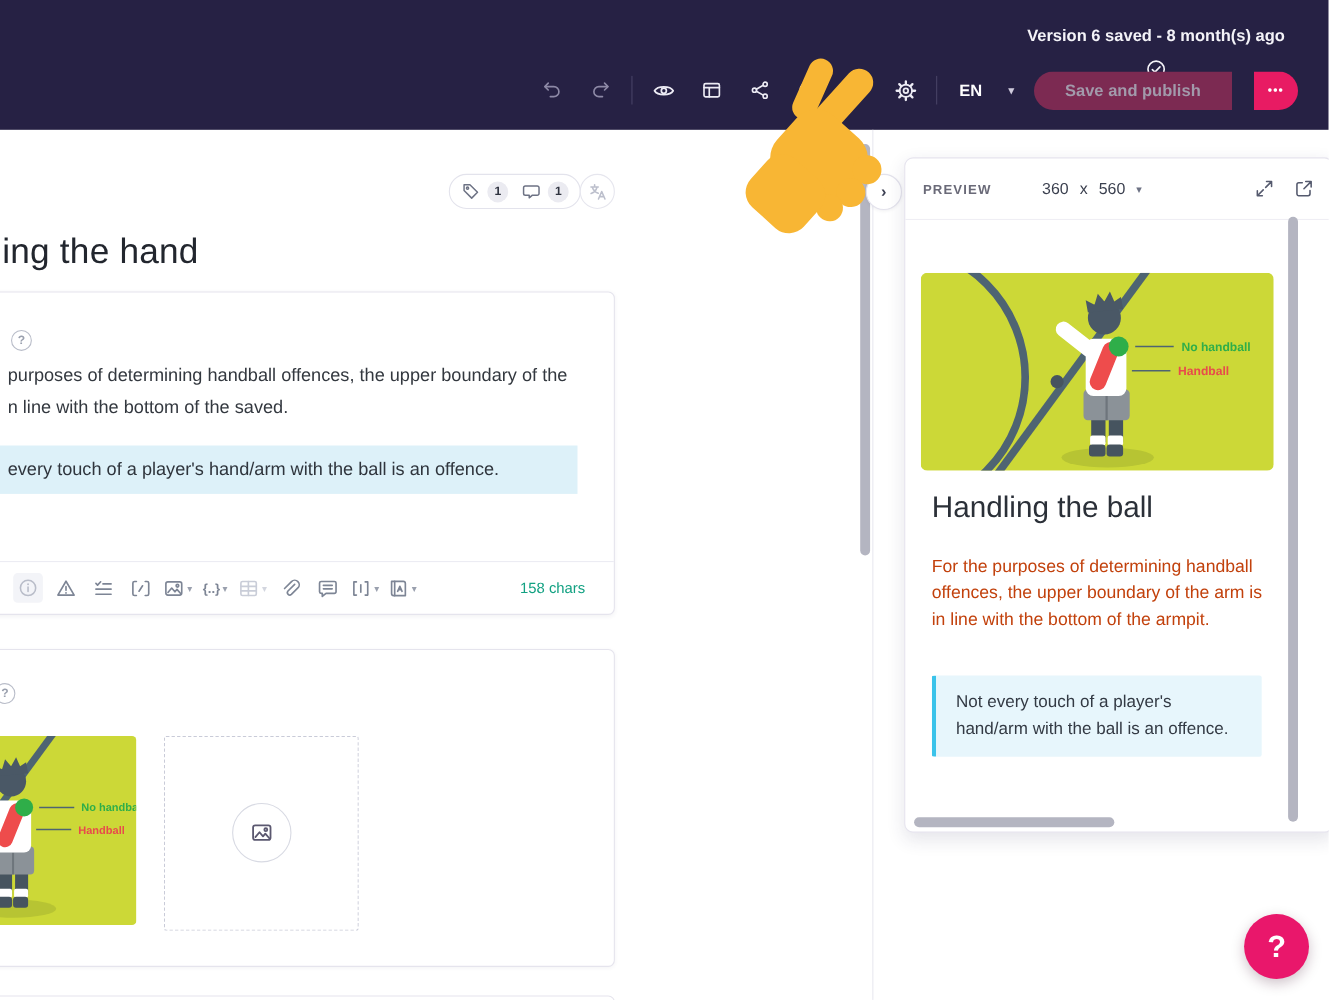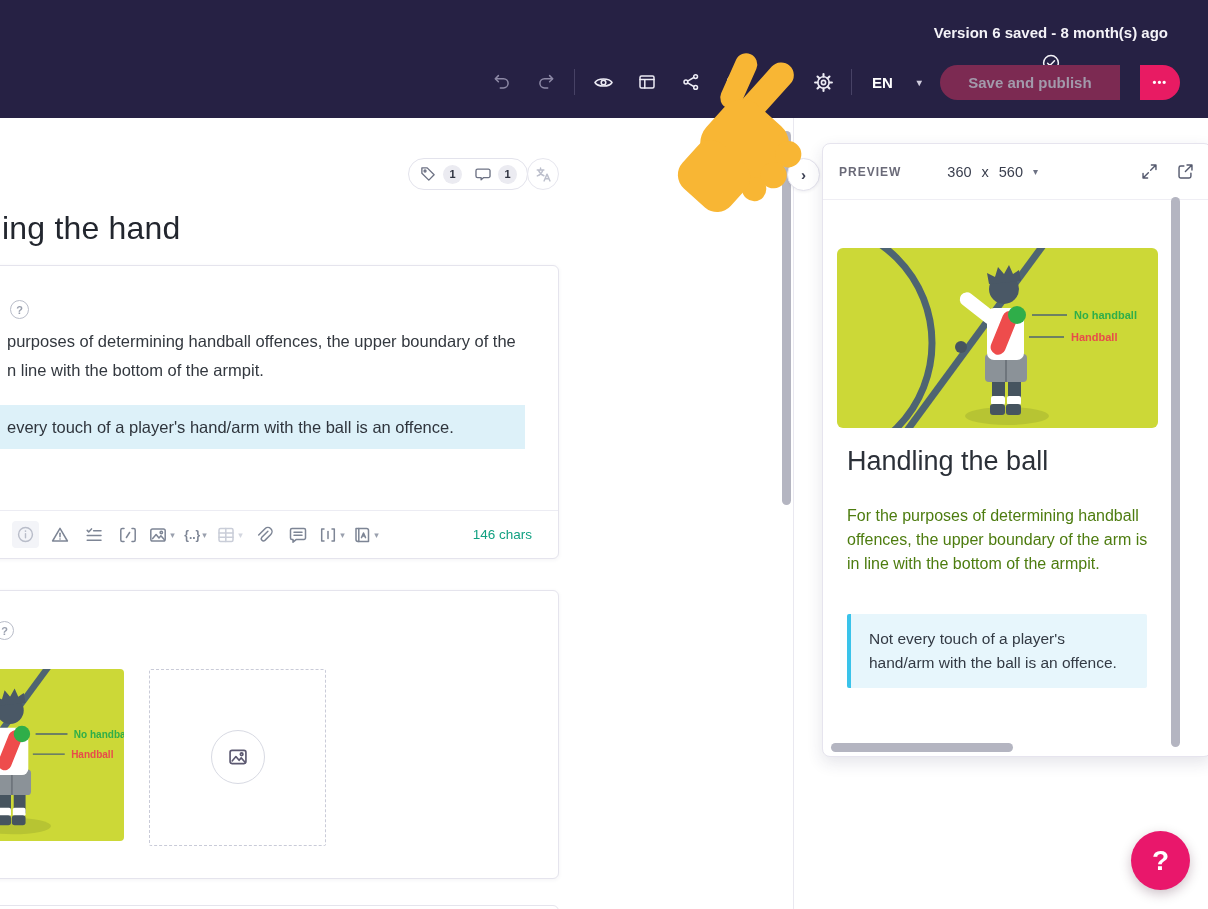--- a/index.html
+++ b/index.html
@@ -68,21 +68,21 @@
          border-radius:8px;box-shadow:0 6px 16px rgba(45,45,80,.12);padding-left:27px;}
   .phead{left:0;right:0;top:0;height:55px;border-bottom:1px solid #efeef4;display:flex;align-items:center;
          padding:0 16px;}
   .plabel{color:#6a6a78;font-size:12px;font-weight:700;letter-spacing:1px;}
   .psize{display:flex;align-items:center;gap:10px;margin-left:46px;color:#3a3f4e;font-size:14.5px;cursor:pointer;}
   .psize .caret{font-size:10px;color:#6d7284;}
   .phead-icons{margin-left:auto;display:flex;align-items:center;gap:17px;color:#555a6e;}
   .phead-icons .pib{cursor:pointer;display:flex;}
   .illu{left:14px;top:104px;width:321px;height:180px;border-radius:6px;overflow:hidden;}
   .pheading{left:24px;top:302px;font-size:27px;color:#2b3038;}
-  .ppara{left:24px;top:360px;width:302px;color:#4d7c0f;font-size:16px;line-height:24px;}
+  .ppara{left:24px;top:360px;width:302px;color:#c2410c;font-size:16px;line-height:24px;}
   .pcallout{left:24px;top:470px;width:300px;background:#e7f6fc;border-left:4px solid #3ac3ea;
             border-radius:2px;padding:13px 18px 13px 18px;box-sizing:border-box;
             color:#333a44;font-size:15.5px;line-height:24px;}
   .pv-scroll{left:348px;top:53px;width:9px;height:550px;background:#b4b5c1;border-radius:5px;cursor:pointer;}
   .ph-scroll{left:8px;top:599px;width:182px;height:9px;background:#b4b5c1;border-radius:5px;cursor:pointer;}
 
   .help-fab{left:1131px;top:831px;width:59px;height:59px;border-radius:50%;background:#e9176b;
             color:#fff;font-size:28px;font-weight:700;display:flex;align-items:center;justify-content:center;
             box-shadow:0 4px 12px rgba(60,10,40,.25);cursor:pointer;}
   .hand{left:660px;top:44px;width:162px;height:178px;pointer-events:none;z-index:50;}
@@ -186,21 +186,21 @@
     </svg>
   </div>
 
   <h1 class="abs page-title" style="margin:0;font-weight:400;">ing the hand</h1>
 
   <section class="abs card card1">
     <div class="abs help-q" style="left:69px;top:34px;">
       <span>?</span>
     </div>
     <div class="abs ed-line" style="top:66px;">purposes of determining handball offences, the upper boundary of the</div>
-    <div class="abs ed-line" style="top:95px;">n line with the bottom of the armpit.</div>
+    <div class="abs ed-line" style="top:95px;">n line with the bottom of the saved.</div>
     <div class="abs ed-highlight">
       <span>every touch of a player's hand/arm with the ball is an offence.</span>
     </div>
     <div class="abs etb">
       <span class="eib first">
         <svg class="ic" width="19" height="19" viewBox="0 0 20 20">
           <circle cx="10" cy="10" r="7.3"></circle>
             <path d="M10 9.2v4.2"></path>
             <circle cx="10" cy="6.4" r=".9" fill="currentColor" stroke="none"></circle>
         </svg>
@@ -261,21 +261,21 @@
         </svg>
         <span class="caret">▾</span>
       </span>
       <span class="eib">
         <svg class="ic" width="20" height="20" viewBox="0 0 20 20">
           <path d="M4 3.5h10.6a1.9 1.9 0 0 1 1.9 1.9v11.1H5.9A1.9 1.9 0 0 1 4 14.6Z"></path>
           <path d="M6.8 3.5v13M9.5 12.6l2-4.6 2 4.6M10.2 11h2.6"></path>
         </svg>
         <span class="caret">▾</span>
       </span>
-      <span class="charcount">146 chars</span>
+      <span class="charcount">158 chars</span>
     </div>
   </section>
 
   <section class="abs card card2">
     <div class="abs help-q" style="left:54px;top:30px;">
       <span>?</span>
     </div>
 
     <div class="abs thumb">
       <svg width="175" height="172" viewBox="100 -6 192 192" preserveAspectRatio="xMidYMid slice">

